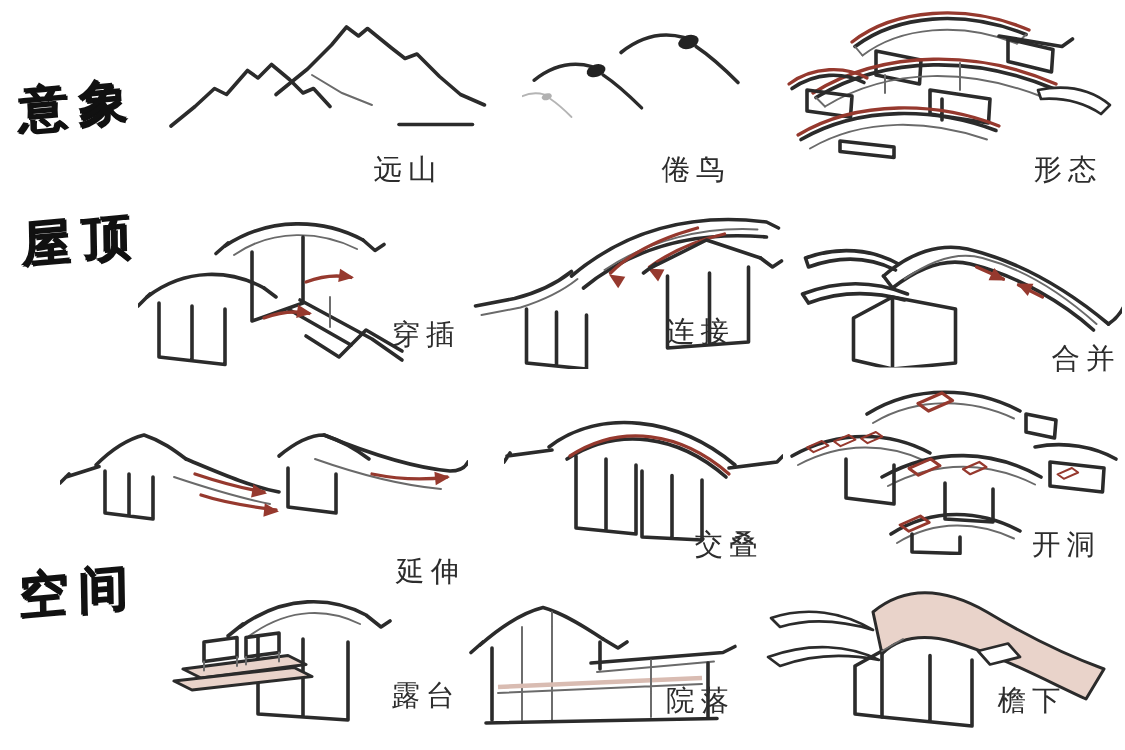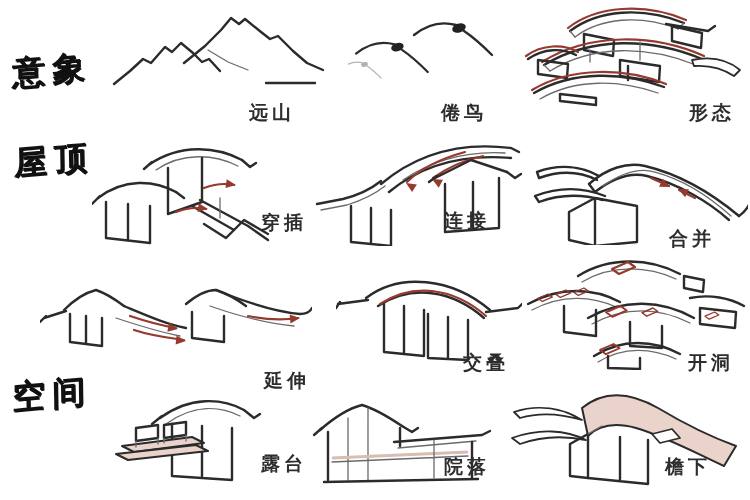--- a/index.html
+++ b/index.html
@@ -7,21 +7,21 @@
     position:relative;width:750px;height:500px;background:#ffffff;
     overflow:hidden;font-family:"DejaVu Serif","Liberation Serif",serif;
   }
   .section-label{
     position:absolute;font-size:33px;font-weight:bold;color:#111;
     letter-spacing:7px;transform:rotate(-5deg) skewX(-4deg);
     text-shadow:1px 1px 0 #111;white-space:nowrap;
   }
   .fig-label{
     position:absolute;transform:translateX(-50%);font-size:19px;
-    color:#2d2d2d;letter-spacing:4px;font-weight:700;white-space:nowrap;
+    color:#2d2d2d;letter-spacing:4px;font-weight:400;white-space:nowrap;
   }
   .sk{position:absolute;}
   .ink{stroke:#2b2b2b;fill:none;stroke-width:2.4;stroke-linecap:round;stroke-linejoin:round;}
   .thin{stroke:#6a6a6a;fill:none;stroke-width:1.3;stroke-linecap:round;}
   .red{stroke:#96392e;fill:none;stroke-width:2.2;stroke-linecap:round;stroke-linejoin:round;}
   .pink{fill:#e9d3ca;stroke:#2b2b2b;stroke-width:2;stroke-linejoin:round;}
   .wht{fill:#ffffff;stroke:#2b2b2b;stroke-width:1.8;stroke-linejoin:round;}
   .blk{fill:#222;stroke:none;}
 </style>
 </head>
@@ -218,21 +218,21 @@
     <path class="ink" stroke-width="2" d="M78 52 L78 96 L138 102 L138 58 M110 55 L110 99"></path>
     <path class="ink" stroke-width="2" d="M60 62 L78 52 M60 62 L60 94 L78 96"></path>
     <path class="thin" d="M78 52 L92 44"></path>
   </svg>
 
   <div class="fig-label" style="left:272px;top:100px">远山</div>
   <div class="fig-label" style="left:464px;top:100px">倦鸟</div>
   <div class="fig-label" style="left:712px;top:100px">形态</div>
   <div class="fig-label" style="left:284px;top:210px">穿插</div>
   <div class="fig-label" style="left:467px;top:208px">连接</div>
-  <div class="fig-label" style="left:692px;top:226px">合并</div>
+  <div class="fig-label" style="left:724px;top:226px">合并</div>
   <div class="fig-label" style="left:287px;top:368px">延伸</div>
   <div class="fig-label" style="left:486px;top:350px">交叠</div>
   <div class="fig-label" style="left:711px;top:350px">开洞</div>
   <div class="fig-label" style="left:284px;top:451px">露台</div>
   <div class="fig-label" style="left:467px;top:454px">院落</div>
   <div class="fig-label" style="left:688px;top:454px">檐下</div>
 
 </div>
 
 </body></html>

